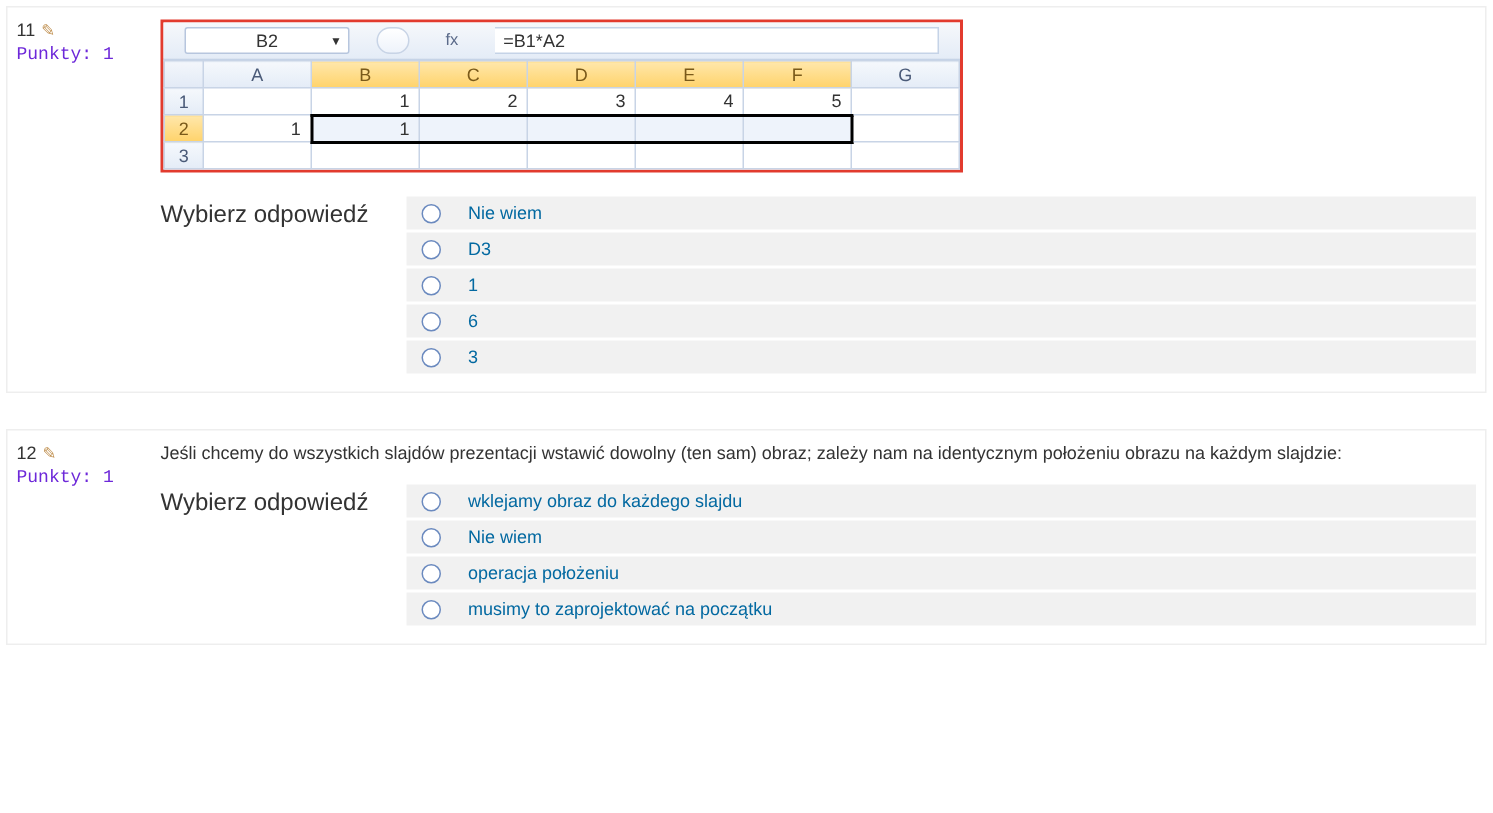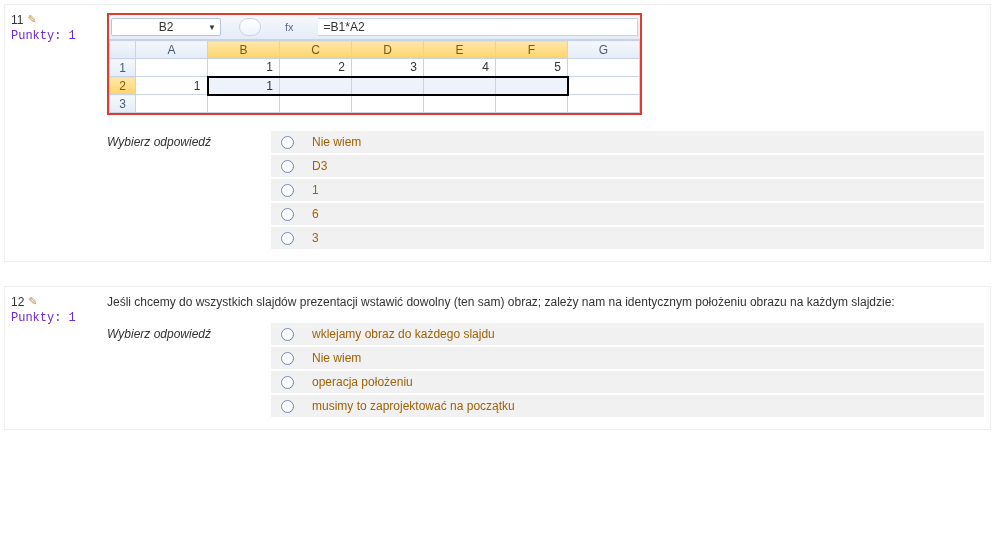--- a/index.html
+++ b/index.html
@@ -15,38 +15,38 @@
     background: #fff;
     border: 1px solid #eee;
     margin-bottom: 24px;
     padding: 8px 6px 12px 6px;
   }
   .q-left {
     width: 96px;
     flex-shrink: 0;
     padding-right: 8px;
   }
-  .q-num-row { display:flex; align-items:flex-start; gap:4px; }
+  .q-num-row { display:flex; align-items:center; gap:4px; }
   .q-number { font-size: 12px; color: #333; }
   .q-points { font-size: 12px; color: #6d28d9; margin-top: 2px; font-family: Liberation Mono, monospace; }
   .edit-icon { color:#c09050; font-size:11px; }
   .q-right { flex: 1; }
   .q-text { font-size: 12px; color: #333; margin-bottom: 14px; }
 
   
   .excel-frame {
     border: 2px solid #e23b2e;
     display: inline-block;
     margin-bottom: 16px;
     background: #fff;
   }
   .excel-bar {
     display:flex;
     align-items:center;
-    padding:3px 2px;
+    padding:3px 14px;
     background: linear-gradient(#f6f8fb,#e4ecf7);
     border-bottom:1px solid #c5d3e7;
     font-size:12px;
     gap:18px;
   }
   .namebox {
     width:110px;
     height:18px;
     background:#fff;
     border:1px solid #b7c6de;
@@ -120,30 +120,30 @@
   .sheet td.data { text-align:right; padding-right:6px; background:#fff; }
   .selection-row td.data.inrange { background:#eef3fb; }
   
   .marquee-top { border-top:2px solid #000 !important; }
   .marquee-bottom { border-bottom:2px solid #000 !important; }
   .marquee-left { border-left:2px solid #000 !important; }
   .marquee-right { border-right:2px solid #000 !important; }
 
   
   .answer-area { display:flex; }
-  .answer-label { width:164px; font-size:12px; color:#333; padding-top:4px;font-style:italic; }
+  .answer-label { width:164px; font-size:16px; color:#333; padding-top:4px; }
   .answers { flex:1; display:flex; flex-direction:column; gap:2px; }
   .answer-row {
     display:flex;
     align-items:center;
     gap:18px;
     background:#f1f1f1;
     padding:4px 10px;
     font-size:12px;
-    color:#a16207;
+    color:#0369a1;
     min-height:22px;
   }
   .radio {
     width:13px;height:13px;
     border:1.5px solid #6b8abf;
     border-radius:50%;
     background:#fff;
     flex-shrink:0;
   }
 </style>

